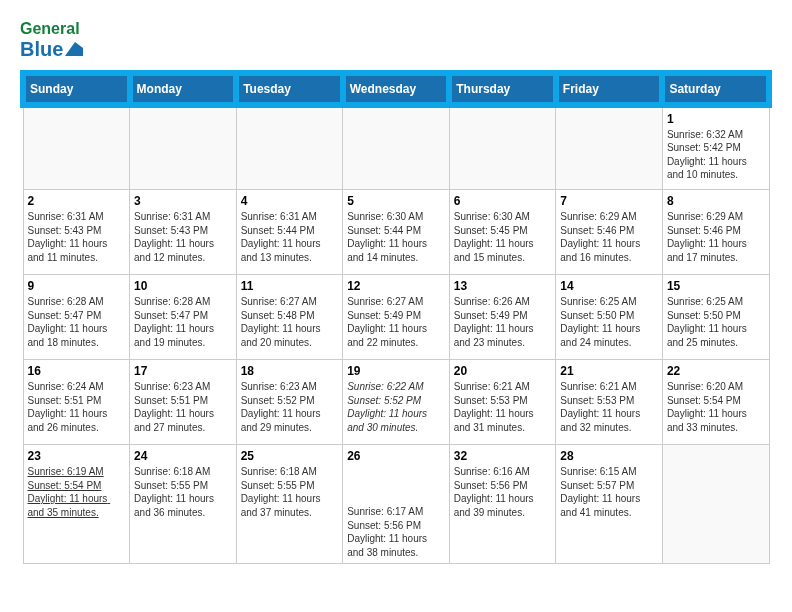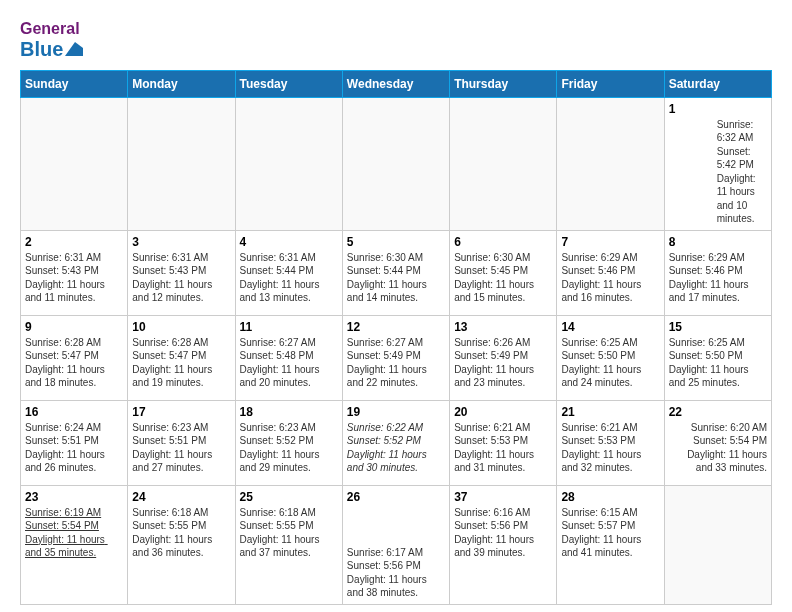--- a/index.html
+++ b/index.html
@@ -38,21 +38,21 @@
       border-collapse: collapse;
       font-size: 11px;
     }
     thead th {
       background-color: #1a6faf;
       color: #fff;
       padding: 6px 4px;
       text-align: left;
       font-size: 12px;
       font-weight: bold;
-      border: 1px solid #0ea5e9;
+      border: 6px solid #0ea5e9;
     }
     tbody td {
       border: 1px solid #ccc;
       vertical-align: top;
       padding: 4px;
       width: calc(100% / 7);
       min-height: 80px;
       height: 85px;
     }
     .day-num {
@@ -69,21 +69,21 @@
     .empty-cell {
       background: #f9f9f9;
     }
   </style>
 </head>
 <body>
 
 <div class="header-area">
   <div class="logo">
   <div style="display:flex;flex-direction:column;line-height:1.1">
-    <span style="font-size:16px;font-weight:bold;color:#701a75;">General</span>
+    <span style="font-size:16px;font-weight:bold;color:#15803d;">General</span>
     <span style="font-size:20px;font-weight:bold;color:#1a6faf;display:flex;align-items:center;gap:2px;">
       Blue
       <svg width="18" height="14" viewBox="0 0 18 14">
         <polygon points="0,14 18,14 18,6 10,0" fill="#1a6faf"></polygon>
       </svg>
     </span>
   </div>
 </div>
   <div class="title-area">
     <div class="calendar-title"></div>
@@ -106,21 +106,21 @@
   <tbody id="calendar-body">
   <tr>
         <td class="empty-cell"></td>
         <td class="empty-cell"></td>
         <td class="empty-cell"></td>
         <td class="empty-cell"></td>
         <td class="empty-cell"></td>
         <td class="empty-cell"></td>
         <td>
           <span class="day-num">1</span>
-          <div class="day-info" style="white-space: pre-wrap; margin-left: 48px;">Sunrise: 6:32 AM
+          <div class="day-info" style="white-space: pre-wrap;">Sunrise: 6:32 AM
 Sunset: 5:42 PM
 Daylight: 11 hours and 10 minutes.</div>
         </td>
       </tr>
       <tr>
         <td>
           <span class="day-num">2</span>
           <div class="day-info" style="white-space: pre-wrap;">Sunrise: 6:31 AM
 Sunset: 5:43 PM
 Daylight: 11 hours and 11 minutes.</div>
@@ -238,21 +238,21 @@
 Daylight: 11 hours and 31 minutes.</div>
         </td>
         <td>
           <span class="day-num">21</span>
           <div class="day-info" style="white-space: pre-wrap;">Sunrise: 6:21 AM
 Sunset: 5:53 PM
 Daylight: 11 hours and 32 minutes.</div>
         </td>
         <td>
           <span class="day-num">22</span>
-          <div class="day-info" style="white-space: pre-wrap; text-align: right;">Sunrise: 6:20 AM
+          <div class="day-info" style="white-space: pre-wrap;">Sunrise: 6:20 AM
 Sunset: 5:54 PM
 Daylight: 11 hours and 33 minutes.</div>
         </td>
       </tr>
       <tr>
         <td>
           <span class="day-num">23</span>
           <div class="day-info" style="white-space: pre-wrap; text-decoration: underline;">Sunrise: 6:19 AM
 Sunset: 5:54 PM
 Daylight: 11 hours and 35 minutes.</div>
@@ -269,21 +269,21 @@
 Sunset: 5:55 PM
 Daylight: 11 hours and 37 minutes.</div>
         </td>
         <td>
           <span class="day-num">26</span>
           <div class="day-info" style="white-space: pre-wrap; margin-top: 42px;">Sunrise: 6:17 AM
 Sunset: 5:56 PM
 Daylight: 11 hours and 38 minutes.</div>
         </td>
         <td>
-          <span class="day-num">37</span>
+          <span class="day-num">32</span>
           <div class="day-info" style="white-space: pre-wrap;">Sunrise: 6:16 AM
 Sunset: 5:56 PM
 Daylight: 11 hours and 39 minutes.</div>
         </td>
         <td>
           <span class="day-num">28</span>
           <div class="day-info" style="white-space: pre-wrap;">Sunrise: 6:15 AM
 Sunset: 5:57 PM
 Daylight: 11 hours and 41 minutes.</div>
         </td>

